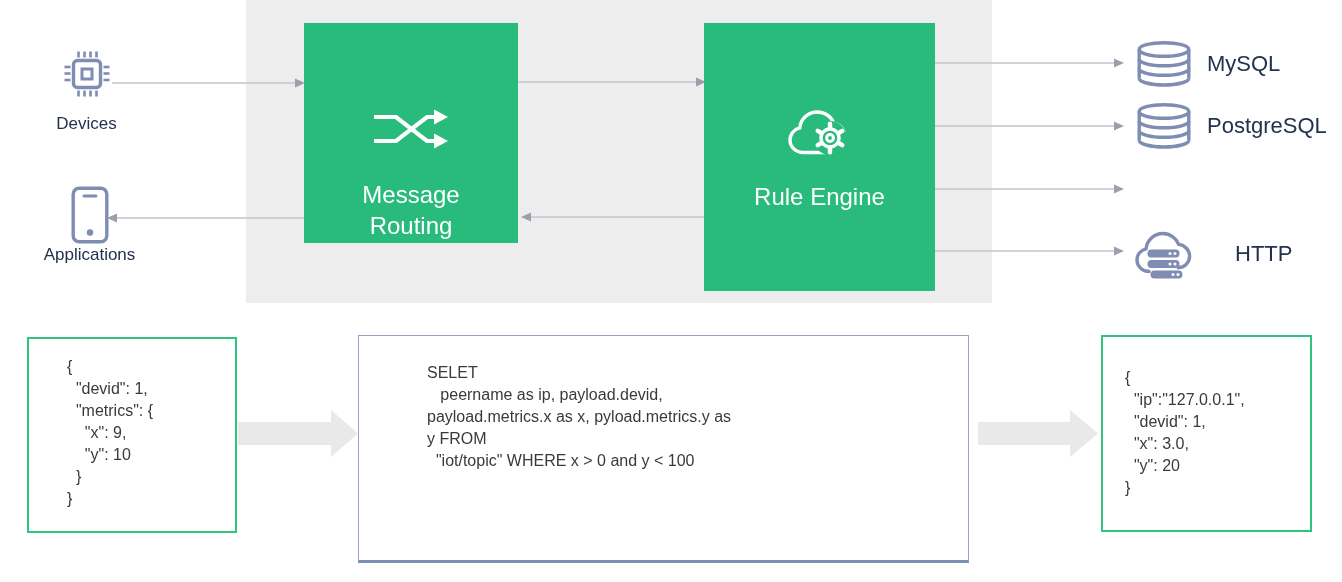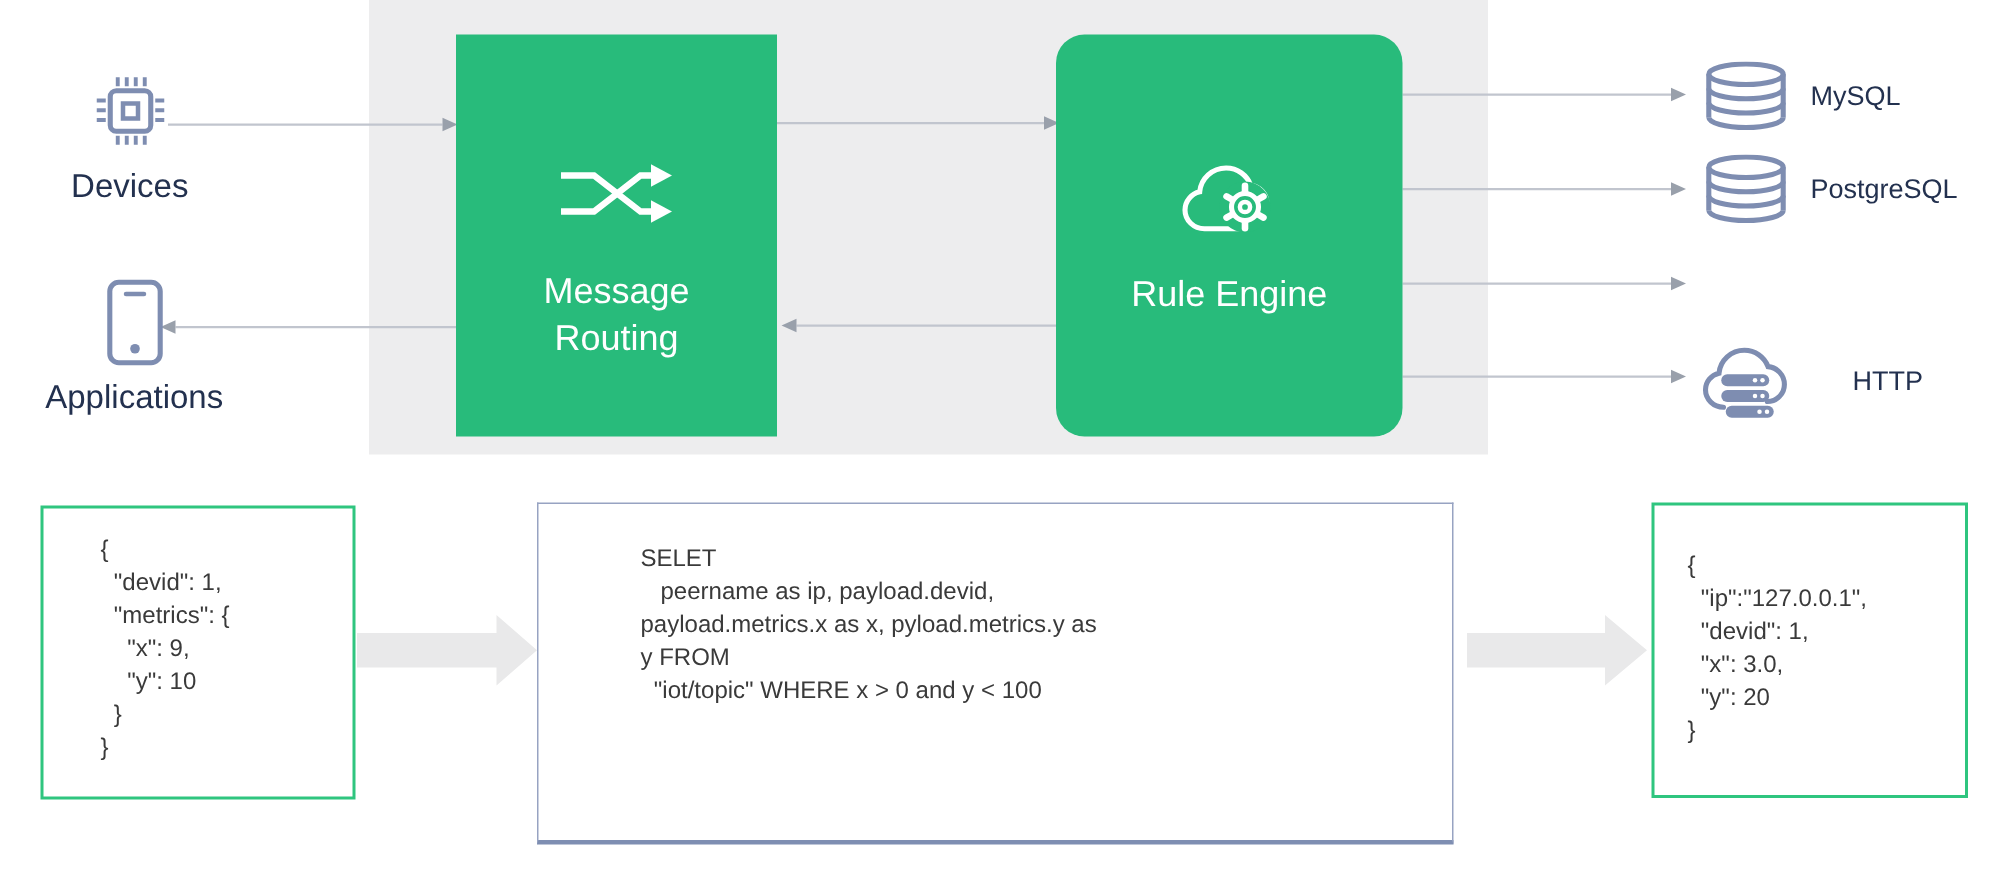--- a/index.html
+++ b/index.html
@@ -5,38 +5,38 @@
   * { margin:0; padding:0; box-sizing:border-box; }
   html,body { background:#ffffff; }
   body { font-family:"Liberation Sans","DejaVu Sans",sans-serif; }
   .canvas { position:relative; width:1342px; height:582px; background:#ffffff; overflow:hidden; }
 
   .band { position:absolute; left:246px; top:0; width:746px; height:303px; background:#ededee; }
 
   svg.overlay { position:absolute; left:0; top:0; width:1342px; height:582px; pointer-events:none; }
 
   .green-box { position:absolute; background:#28bb7b; display:flex; flex-direction:column; align-items:center; }
-  .box-mr { left:304px; top:23px; width:214px; height:268px; }
-  .box-re { left:704px; top:23px; width:231px; height:268px;border-radius:19px; }
+  .box-mr { left:304px; top:23px; width:214px; height:220px; }
+  .box-re { left:704px; top:23px; width:231px; height:268px; }
   .box-mr .node-icon { margin-top:82px; }
   .box-re .node-icon { margin-top:80px; }
   .green-label { color:#ffffff; font-size:24px; line-height:31px; text-align:center; }
   .box-mr .green-label { margin-top:26px; width:132px; }
   .box-re .green-label { margin-top:20px; }
 
   .endpoint { position:absolute; display:flex; flex-direction:column; align-items:center; }
   .ep-devices { left:30px; top:50px; width:113px; }
   .ep-apps { left:27px; top:186px; width:125px; }
-  .ep-label { color:#23314f; font-size:22px; line-height:22px; white-space:nowrap; }
+  .ep-label { color:#23314f; font-size:17px; line-height:22px; white-space:nowrap; }
   .ep-devices .ep-label { margin-top:15px; }
-  .ep-apps .ep-label { margin-top:10px; }
+  .ep-apps .ep-label { }
 
   .sink-row { position:absolute; left:1134px; display:flex; align-items:center; }
   .sink-icon-wrap { width:60px; display:flex; justify-content:center; }
-  .sink-label { margin-left:13px; color:#23314f; font-size:18px; white-space:nowrap; }
+  .sink-label { margin-left:13px; color:#23314f; font-size:22px; white-space:nowrap; }
   .row-mysql { top:41px; height:46px; }
   .row-postgresql { top:103px; height:46px;align-items:center; }
   .row-kafka { top:160px; height:58px; }
   .row-http { top:226px; height:56px;gap:28px; }
 
   .code-box { position:absolute; background:#ffffff; }
   .json-left  { left:27px;  top:337px; width:210px; height:196px; border:2px solid #2fc57f; }
   .sql-box    { left:358px; top:335px; width:611px; height:228px; border:1px solid #97a3c2; border-bottom:3px solid #7e8eb2; }
   .json-right { left:1101px; top:335px; width:211px; height:197px; border:2px solid #2fc57f; }
   .code-box pre { font-family:"Liberation Sans","DejaVu Sans",sans-serif; font-size:16px; line-height:22px; color:#3a3a3a; white-space:pre; }

